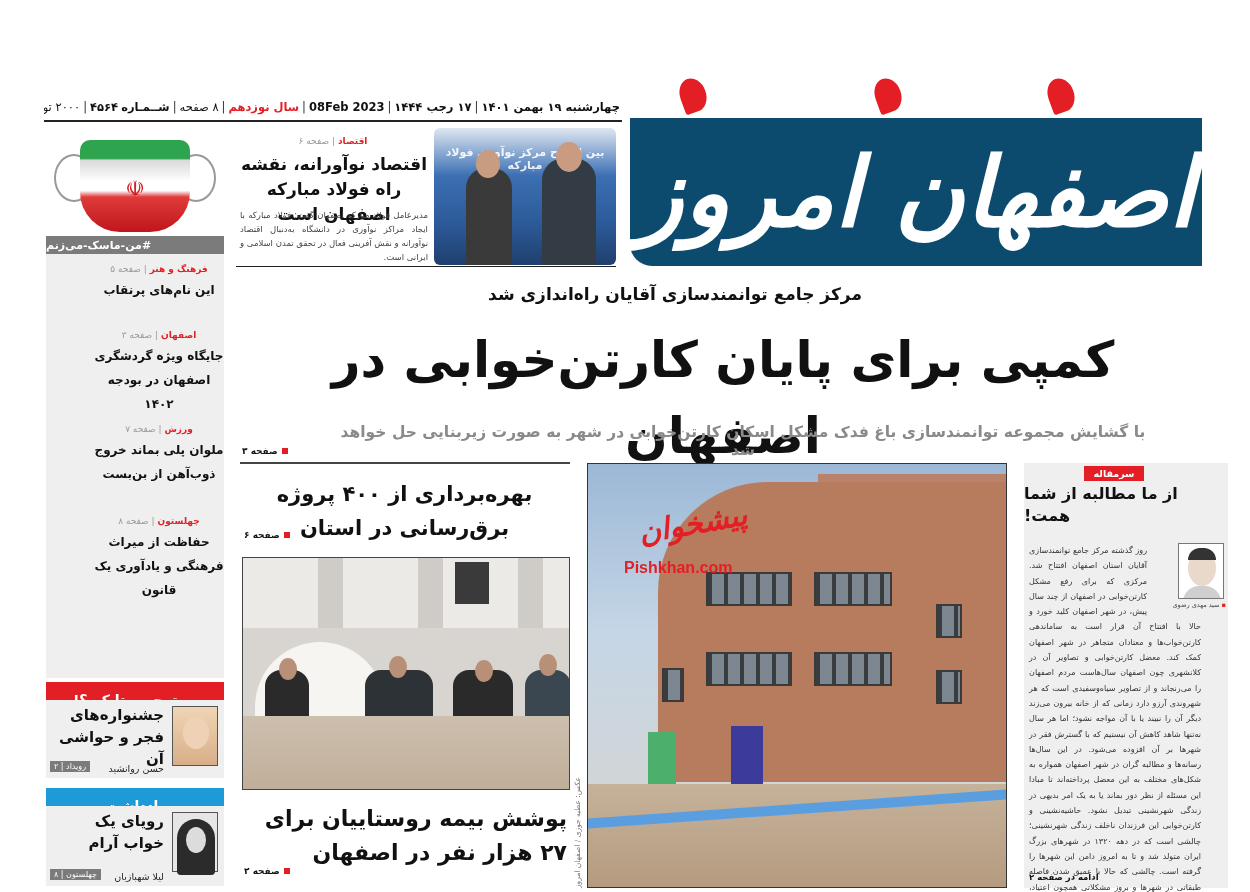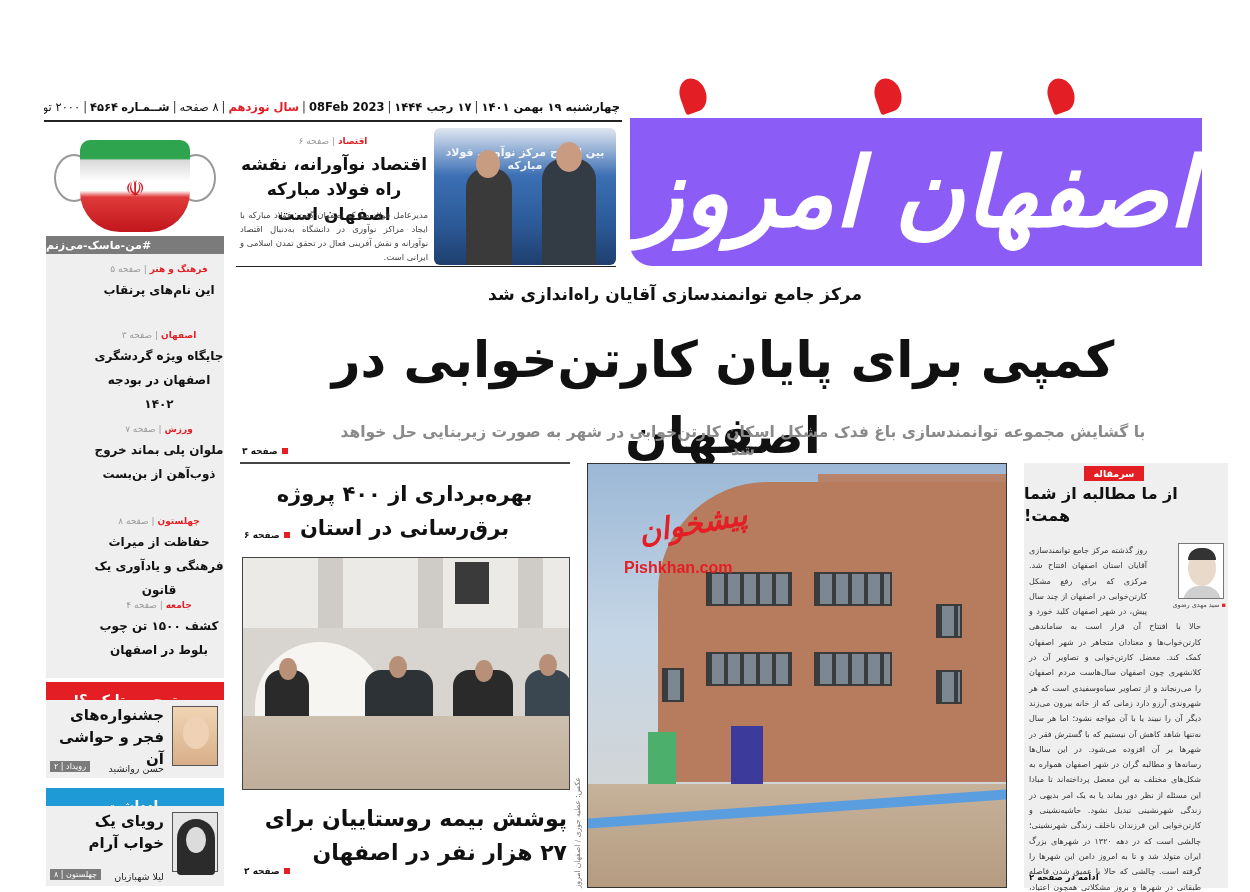--- a/index.html
+++ b/index.html
@@ -3,21 +3,21 @@
 <meta charset="utf-8">
 <style>
   * { box-sizing: border-box; margin: 0; padding: 0; }
   html, body { width: 1250px; height: 892px; background: #ffffff; overflow: hidden; }
   body { position: relative; font-family: "DejaVu Sans", sans-serif; color: #111; }
   .abs { position: absolute; }
   .rtl { direction: rtl; text-align: center; }
   .center { text-align: center; }
 
   
-  .masthead { left: 630px; top: 118px; width: 572px; height: 148px; background: #8b5cf6; border-radius: 0 0 0 22px; overflow: visible; }
+  .masthead { left: 630px; top: 118px; width: 572px; height: 148px; background: #0c4a6e; border-radius: 0 0 0 22px; overflow: visible; }
   .masthead-dots span { position: absolute; top: -40px; width: 26px; height: 34px; background: #e31e24; border-radius: 50% 50% 50% 10%; transform: rotate(-20deg); }
   .masthead-logo { position: absolute; inset: 0; display: flex; align-items: center; justify-content: center; color: #fff; font-family: "DejaVu Serif", serif; font-weight: bold; font-style: italic; font-size: 96px; letter-spacing: 2px; direction: rtl; }
 
   .dateline { left: 44px; top: 96px; width: 576px; height: 22px; font-size: 11.5px; font-weight: bold; direction: rtl; white-space: nowrap; overflow: hidden; display: flex; align-items: center; gap: 3px; }
   .dateline .red { color: #e31e24; }
   .dateline .sep { color: #333; font-weight: normal; }
   .rule-top { left: 44px; top: 120px; width: 578px; height: 2px; background: #222; }
 
   
   .top-photo { left: 434px; top: 128px; width: 182px; height: 137px; background: linear-gradient(180deg,#dfe7f1 0%,#3b6fb3 35%,#2c5a98 70%,#1f3f6e 100%); border-radius: 6px; overflow: hidden; }
@@ -164,24 +164,20 @@
     <span class="kicker-small"><span class="cat">اصفهان</span> | <span>صفحه ۳</span></span>
     <div class="headline">جایگاه ویژه گردشگری اصفهان در بودجه ۱۴۰۲</div>
   </div>
   <div class="left-item" style="top:170px">
     <span class="kicker-small"><span class="cat">ورزش</span> | <span>صفحه ۷</span></span>
     <div class="headline">ملوان پلی بماند خروج ذوب‌آهن از بن‌بست</div>
   </div>
   <div class="left-item" style="top:262px">
     <span class="kicker-small"><span class="cat">چهلستون</span> | <span>صفحه ۸</span></span>
     <div class="headline">حفاظت از میراث فرهنگی و یادآوری یک قانون</div>
-  </div>
-  <div class="left-item" style="top:346px">
-    <span class="kicker-small"><span class="cat">جامعه</span> | <span>صفحه ۴</span></span>
-    <div class="headline">کشف ۱۵۰۰ تن چوب بلوط در اصفهان</div>
   </div>
 </div>
 
 <div class="abs opinion-bar" style="top:682px;background:#e31e24">بی‌توجهی تا کی؟!</div>
 <div class="abs opinion-box" style="top:700px;height:78px">
   <div class="op-photo">
       <div class="face"></div>
     </div>
   <div class="op-title">جشنواره‌های فجر و حواشی آن</div>
   <div class="op-author">حسن روانشید</div>

